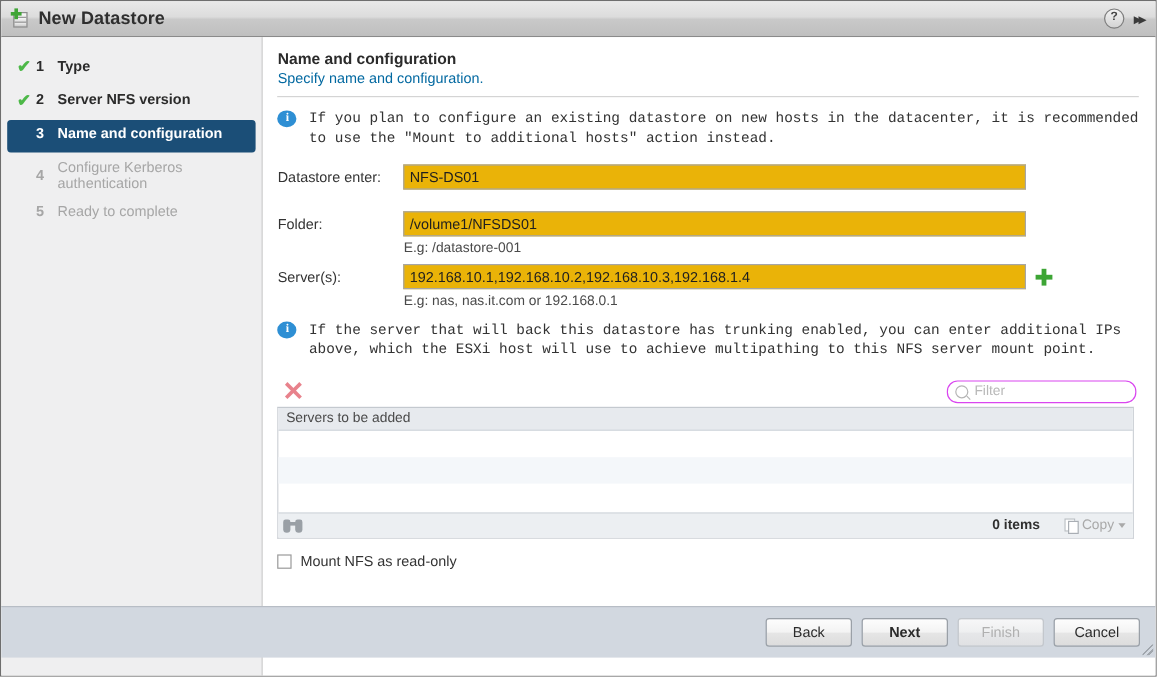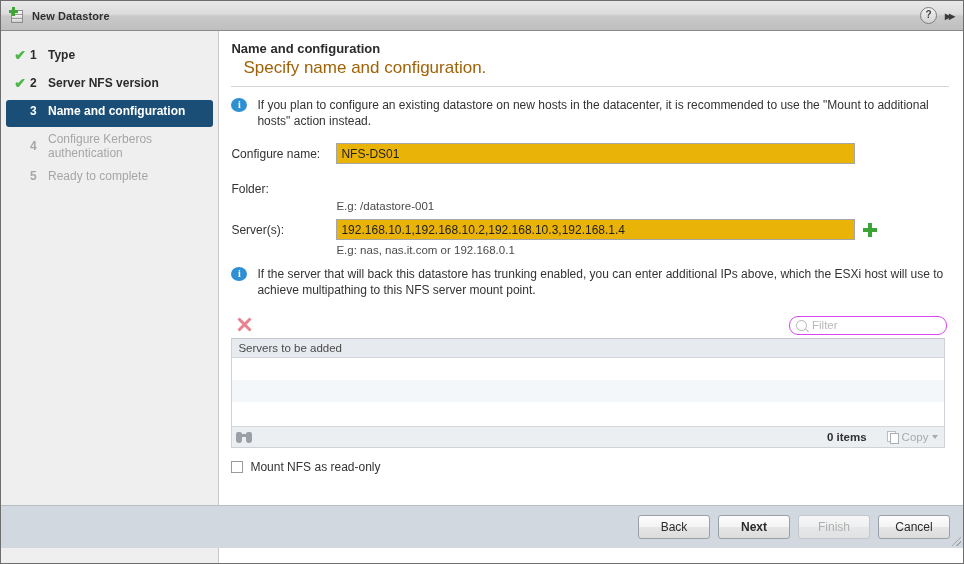--- a/index.html
+++ b/index.html
@@ -29,21 +29,21 @@
     position: relative;
     height: 30px;
     box-sizing: border-box;
     background: linear-gradient(to bottom, #e9e9e9 0%, #dcdcdc 45%, #c9c9c9 52%, #bfbfbf 100%);
     border-bottom: 1px solid #8a8a8a;
     display: flex;
     align-items: center;
     padding: 0 6px 0 8px;
   }
   #titlebar .title-text {
-    font-size: 11px;
+    font-size: 15px;
     font-weight: bold;
     color: #2f2f2f;
     margin-left: 7px;
     letter-spacing: 0.1px;
   }
   .ds-icon {
     width: 16px; height: 16px;
     position: relative;
     display: inline-block;
     flex: 0 0 auto;
@@ -170,23 +170,23 @@
     position: relative;
     background: #ffffff;
   }
   .page-title {
     font-size: 13px;
     font-weight: bold;
     color: #2b2b2b;
     margin: 0 0 2px 0;
   }
   .page-sub {
-    font-size: 17px;
-    color: #a16207;
-    margin: 0 0 8px 12px;
+    font-size: 12px;
+    color: #0369a1;
+    margin: 0 0 8px 0;
   }
   .hr {
     height: 1px;
     background: #d4d4d4;
     margin: 0 0 10px 0;
   }
 
   .info-row {
     display: flex;
     align-items: flex-start;
@@ -204,20 +204,21 @@
     text-align: center;
     font-family: "Liberation Serif", serif;
     margin-top: 1px;
   }
   .info-text {
     padding-left: 10px;
     font-size: 12px;
     color: #333;
     line-height: 16px;
     max-width: 700px;
+    font-family: Liberation Mono, monospace;
   }
 
   .form-row {
     display: flex;
     align-items: center;
     margin-bottom: 4px;
   }
   .form-label {
     width: 105px;
     flex: 0 0 105px;
@@ -519,28 +520,29 @@
       <div class="page-title">Name and configuration</div>
       <div class="page-sub">Specify name and configuration.</div>
       <div class="hr"></div>
 
       <div class="info-row">
         <span class="info-icon">i</span>
         <span class="info-text">If you plan to configure an existing datastore on new hosts in the datacenter, it is recommended to use the "Mount to additional hosts" action instead.</span>
       </div>
 
       <div class="form-row">
-        <span class="form-label">Configure name:</span>
+        <span class="form-label">Datastore enter:</span>
         <input class="form-field field-wide" type="text" value="NFS-DS01" style="">
       </div>
 
       <div style="height:14px"></div>
 
       <div class="form-row">
         <span class="form-label">Folder:</span>
+        <input class="form-field field-wide" type="text" value="/volume1/NFSDS01" style="">
       </div>
       <div class="hint">E.g: /datastore-001</div>
 
       <div class="form-row">
         <span class="form-label">Server(s):</span>
         <input class="form-field field-wide" type="text" value="192.168.10.1,192.168.10.2,192.168.10.3,192.168.1.4" style="">
         <span class="plus-green"></span>
       </div>
       <div class="hint">E.g: nas, nas.it.com or 192.168.0.1</div>
 

